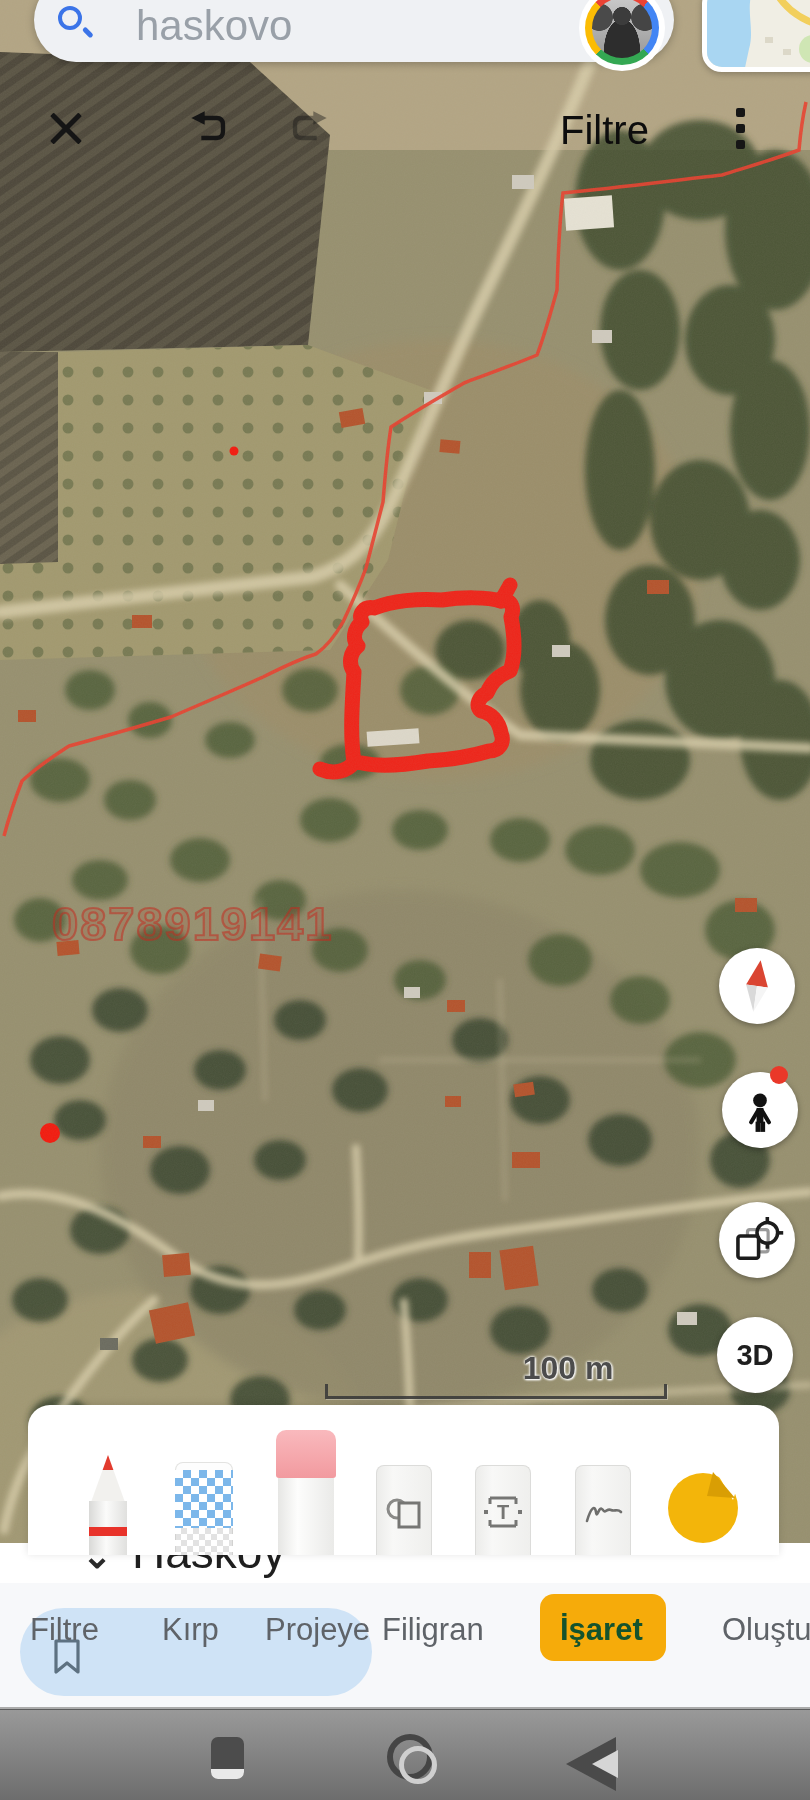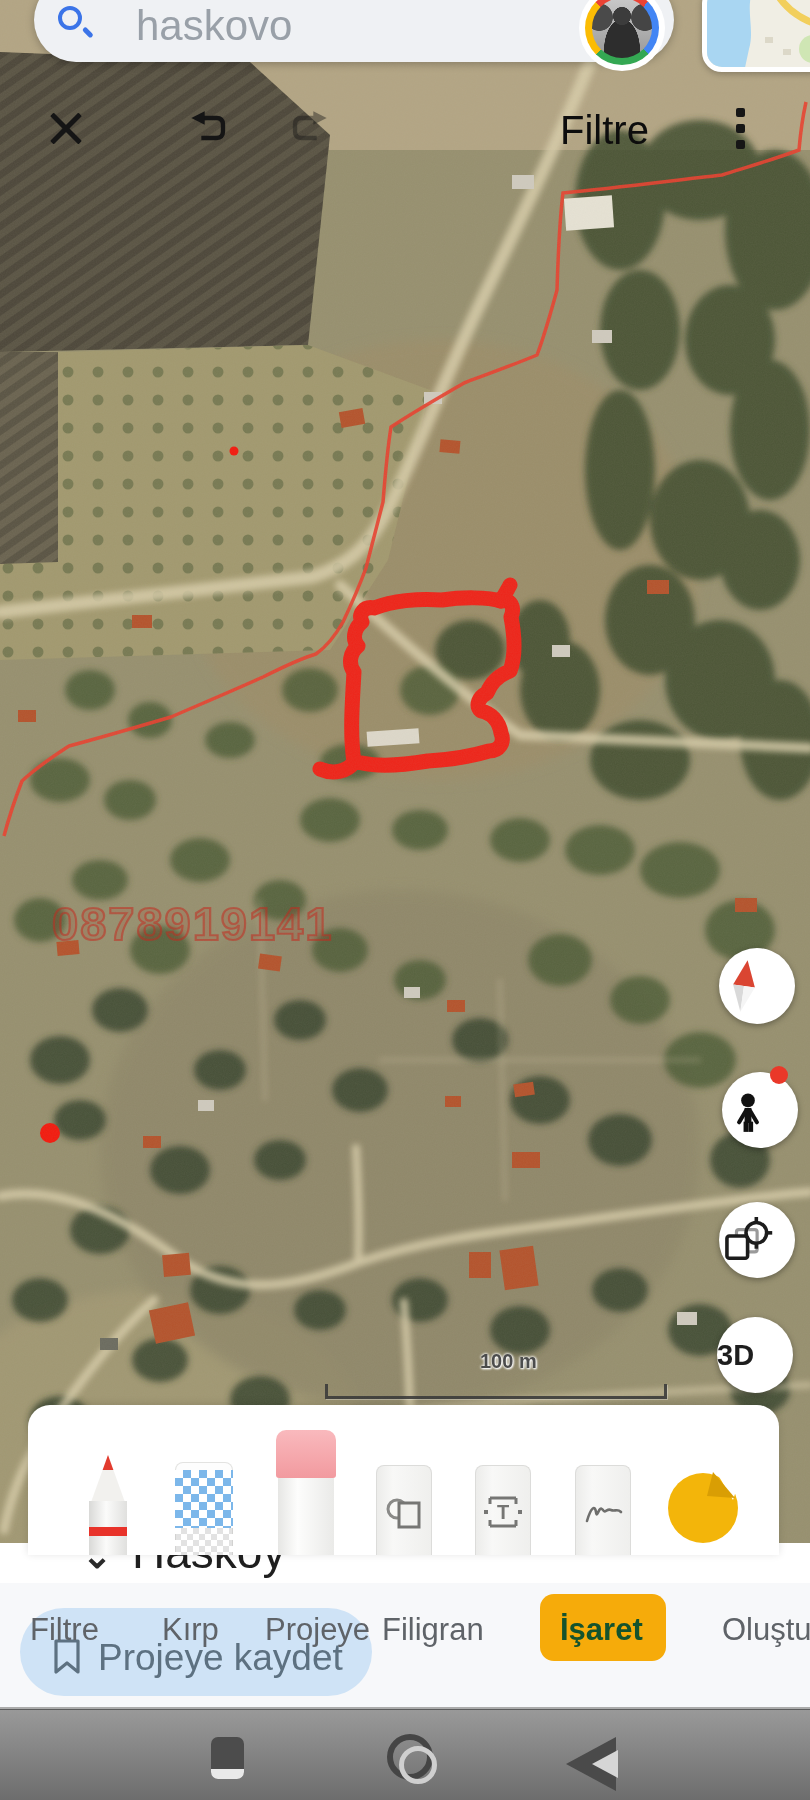--- a/index.html
+++ b/index.html
@@ -9,26 +9,26 @@
 
   
   svg.map{position:absolute;left:0;top:0;z-index:0;}
 
   
   .watermark{left:52px;top:856px;z-index:2;font-size:47px;font-weight:700;letter-spacing:2px;
     color:rgba(190,40,28,.15);-webkit-text-stroke:2.2px rgba(195,42,30,.62);opacity:.85;margin-top:40px;}
 
   
   .ctl{width:76px;height:76px;border-radius:50%;background:#fff;z-index:2;
-    box-shadow:0 2px 6px rgba(0,0,0,.35);display:flex;align-items:center;justify-content:flex-start;}
+    box-shadow:0 2px 6px rgba(0,0,0,.35);display:flex;align-items:center;justify-content:center;}
   .ctl-3d{font-size:29px;font-weight:700;color:#1e1e1e;letter-spacing:0;}
   .peg-badge{width:18px;height:18px;border-radius:50%;background:#ea3829;left:770px;top:1066px;z-index:3;}
 
   
-  .scale-label{left:480px;top:1350px;width:176px;text-align:left;z-index:2;font-size:20px;font-weight:700;
+  .scale-label{left:480px;top:1350px;width:176px;text-align:center;z-index:2;font-size:32px;font-weight:700;
     color:#4c4c4c;text-shadow:0 0 3px #fff,0 0 3px #fff,1px 1px 2px #fff;}
   .scale-bar{left:325px;top:1384px;width:342px;height:15px;z-index:2;
     border-left:3px solid rgba(58,58,58,.88);border-right:3px solid rgba(58,58,58,.88);
     border-bottom:3px solid rgba(58,58,58,.88);box-shadow:1px 1px 0 rgba(255,255,255,.3);}
 
   
   .search-pill{left:34px;top:-22px;width:640px;height:84px;border-radius:42px;background:#eff1f4;z-index:4;
     box-shadow:0 2px 8px rgba(0,0,0,.25);}
   .search-txt{left:136px;top:2px;z-index:5;font-size:42px;color:#99a0a8;}
   .search-icon{left:58px;top:6px;width:34px;height:34px;z-index:5;}
@@ -421,21 +421,20 @@
         <polygon points="46,6 68,32 40,30" fill="#d99e04"></polygon>
       </svg>
     </div>
   </div>
 
   <div class="abs tabbar">
     <div class="snackbar"></div>
     <svg class="snack-bm" width="30" height="38" viewBox="0 0 30 38">
       <path d="M4,3 H26 V34 L15,25 L4,34 Z" fill="none" stroke="#5d7181" stroke-width="3.2" stroke-linejoin="round"></path>
     </svg>
-    <span class="snack-label">Projeye kaydet</span>
     <div class="isaret-pill"></div>
     <span class="tab" style="left:30px">Filtre</span>
     <span class="tab" style="left:162px">Kırp</span>
     <span class="tab" style="left:265px">Projeye</span>
     <span class="tab" style="left:382px">Filigran</span>
     <span class="tab active" style="left:560px">İşaret</span>
     <span class="tab" style="left:722px">Oluştur</span>
   </div>
 
   <div class="abs navbar">

